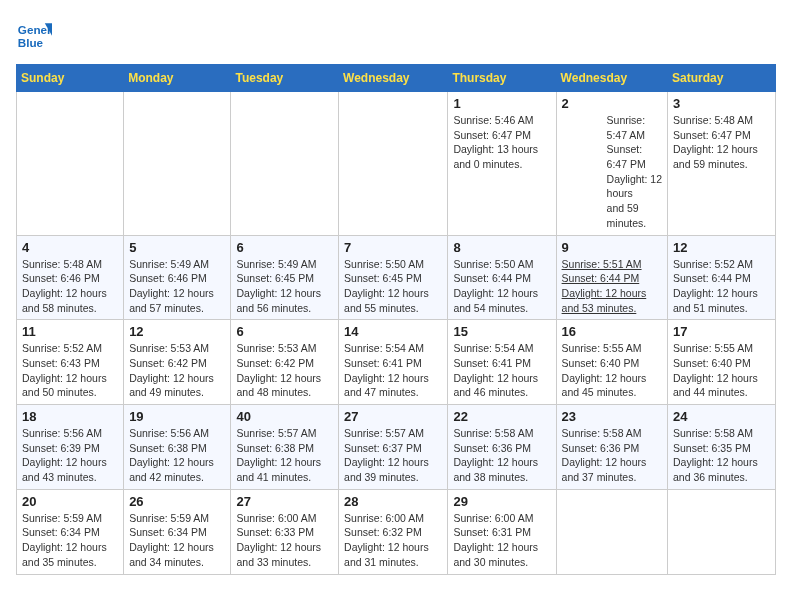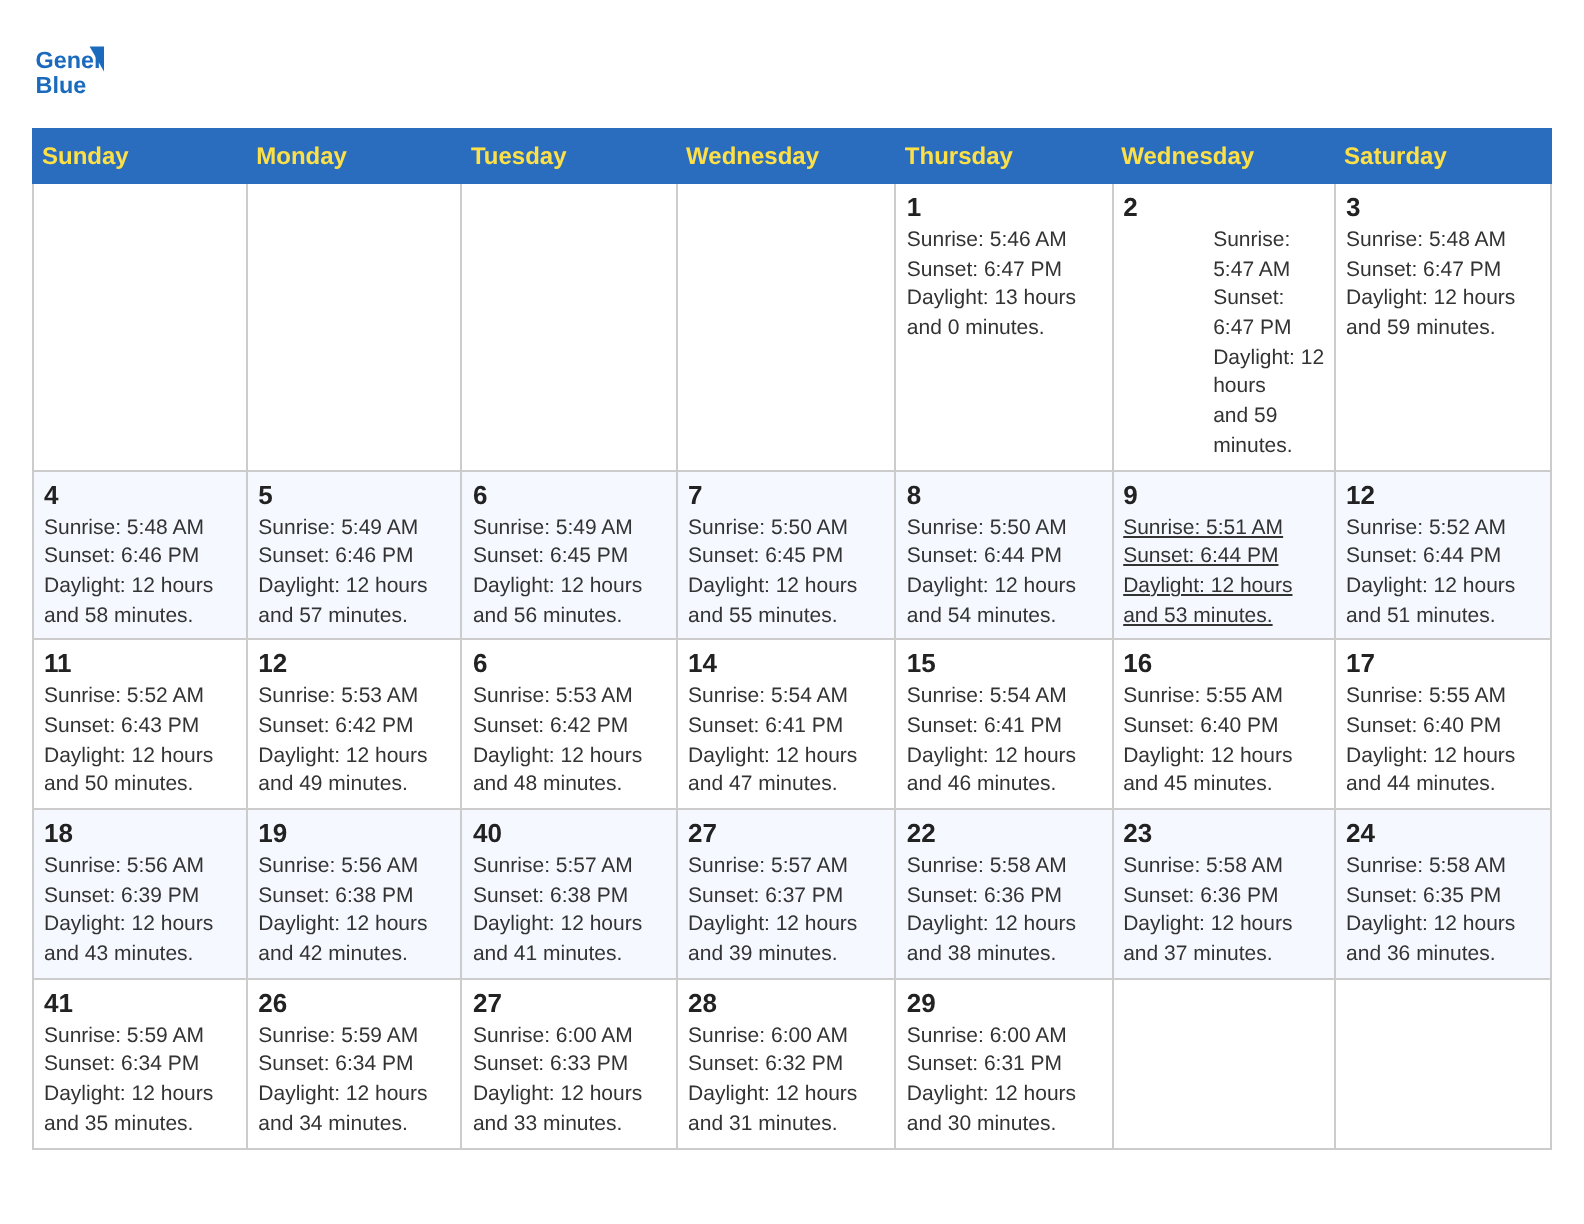--- a/index.html
+++ b/index.html
@@ -279,21 +279,21 @@
         <td>
           <span class="day-num">24</span>
           <div class="day-info" style="white-space: pre-line;">Sunrise: 5:58 AM
 Sunset: 6:35 PM
 Daylight: 12 hours
 and 36 minutes.</div>
         </td>
       </tr>
       <tr>
         <td>
-          <span class="day-num">41</span>
+          <span class="day-num">20</span>
           <div class="day-info" style="white-space: pre-line;">Sunrise: 5:59 AM
 Sunset: 6:34 PM
 Daylight: 12 hours
 and 35 minutes.</div>
         </td>
         <td>
           <span class="day-num">26</span>
           <div class="day-info" style="white-space: pre-line;">Sunrise: 5:59 AM
 Sunset: 6:34 PM
 Daylight: 12 hours

